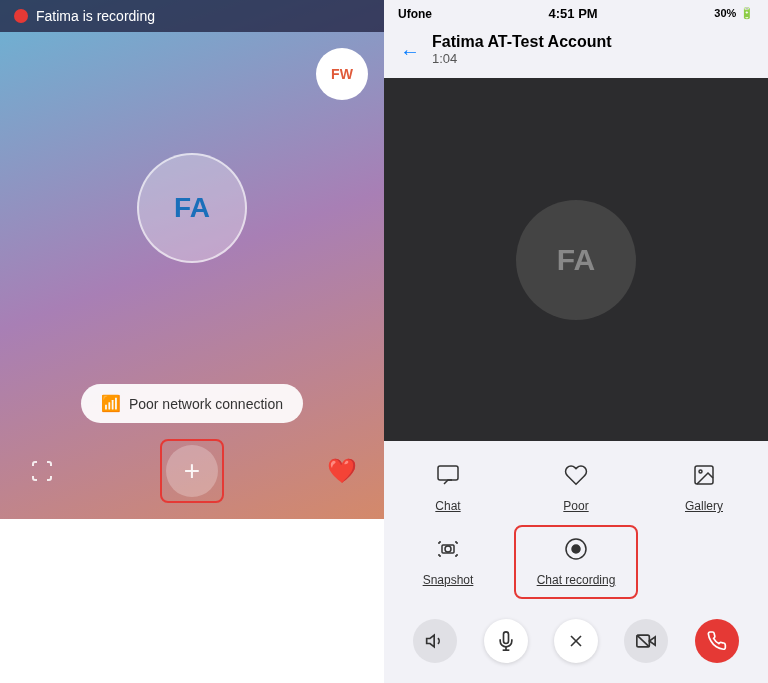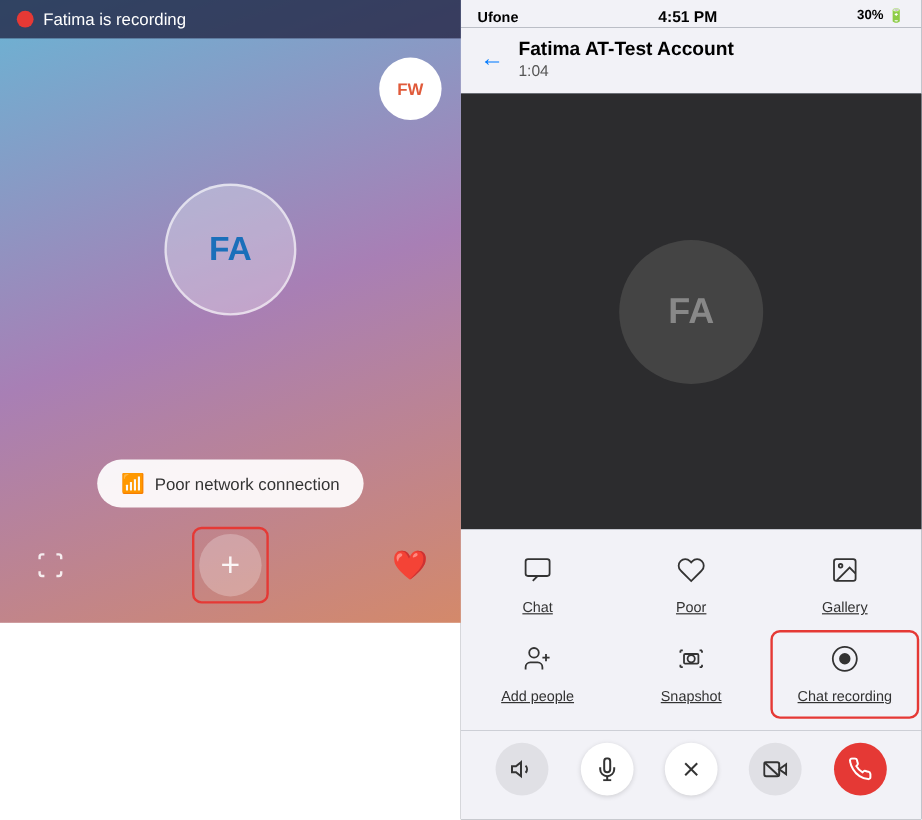--- a/index.html
+++ b/index.html
@@ -388,31 +388,20 @@
       <span class="action-icon">
         <svg width="24" height="24" viewBox="0 0 24 24" fill="none" stroke="#333" stroke-width="1.5">
           <rect x="3" y="3" width="18" height="18" rx="2"></rect>
           <circle cx="8.5" cy="8.5" r="1.5"></circle>
           <polyline points="21 15 16 10 5 21"></polyline>
         </svg>
       </span>
       <span class="action-label">Gallery</span>
     </div>
 
-    <div class="action-item">
-      <span class="action-icon">
-        <svg width="24" height="24" viewBox="0 0 24 24" fill="none" stroke="#333" stroke-width="1.5">
-          <path d="M16 21v-2a4 4 0 0 0-4-4H6a4 4 0 0 0-4 4v2"></path>
-          <circle cx="9" cy="7" r="4"></circle>
-          <line x1="19" y1="8" x2="19" y2="14"></line>
-          <line x1="22" y1="11" x2="16" y2="11"></line>
-        </svg>
-      </span>
-      <span class="action-label">Add people</span>
-    </div>
 
     <div class="action-item">
       <span class="action-icon">
         <svg width="24" height="24" viewBox="0 0 24 24" fill="none" stroke="#333" stroke-width="1.5">
           <path d="M3 7V5"></path>
           <path d="M3 5h2"></path>
           <path d="M21 7V5"></path>
           <path d="M21 5h-2"></path>
           <path d="M3 17v2"></path>
           <path d="M3 19h2"></path>

